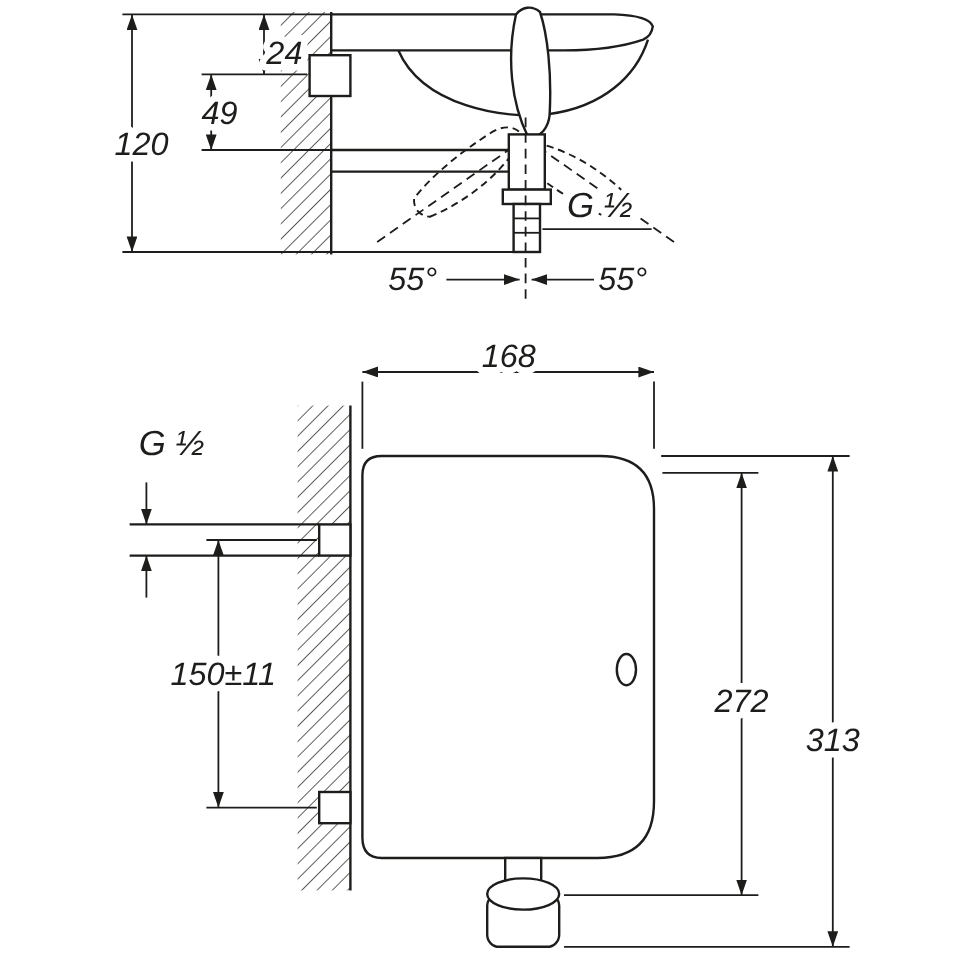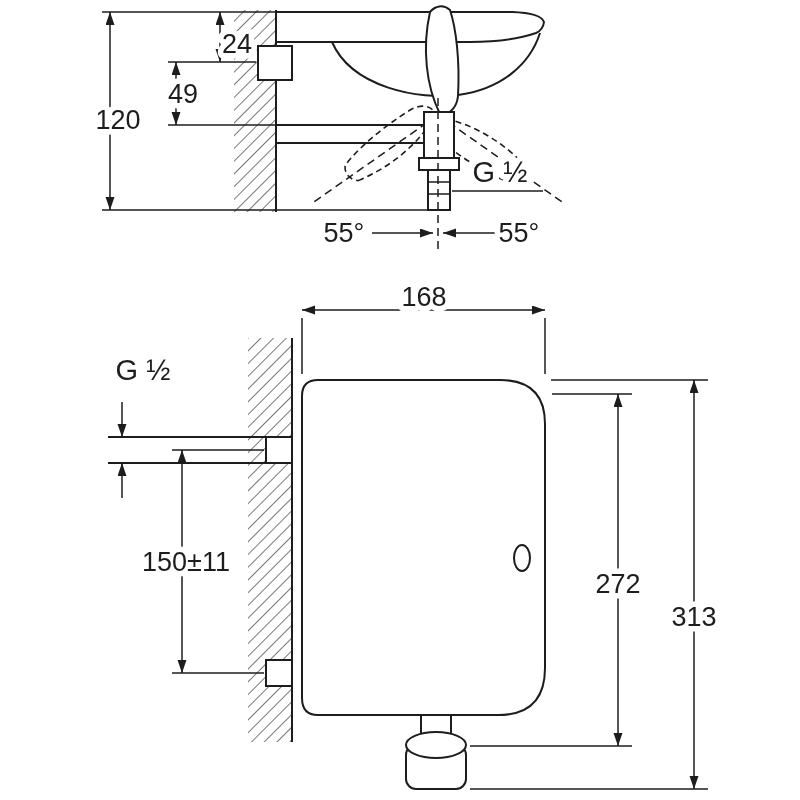--- a/index.html
+++ b/index.html
@@ -1,16 +1,16 @@
 <!DOCTYPE html>
 <html><head>
 <meta charset="utf-8">
 <style>
   html,body{margin:0;padding:0;background:#ffffff;}
-  .stage{width:800px;height:800px;background:#ffffff;position:relative;}
+  .stage{width:800px;height:800px;background:#ffffff;position:relative;font-style:italic;}
   svg text{font-family:"Liberation Sans","DejaVu Sans",sans-serif;fill:#1d1d1b;}
   .dim-t{font-size:27px;text-anchor:middle;dominant-baseline:central;}
   .thread-t{font-size:29px;text-anchor:middle;dominant-baseline:central;}
   .halo{stroke:#ffffff;stroke-width:11px;paint-order:stroke;stroke-linejoin:round;}
   .obj{stroke:#1d1d1b;stroke-width:2;fill:none;}
   .objf{stroke:#1d1d1b;stroke-width:2;fill:#ffffff;}
   .dim{stroke:#1d1d1b;stroke-width:1.5;fill:none;}
   .dash{stroke:#1d1d1b;stroke-width:1.5;fill:none;stroke-dasharray:8 5;}
   .ghost{stroke:#1d1d1b;stroke-width:1.6;fill:none;stroke-dasharray:6 4;}
 </style>

